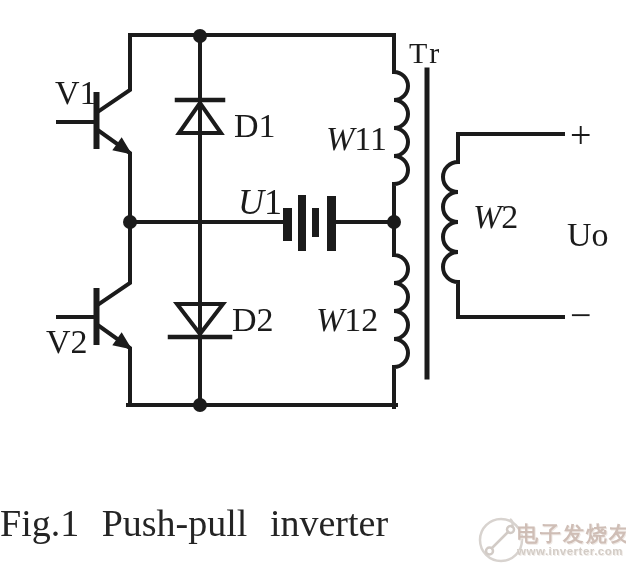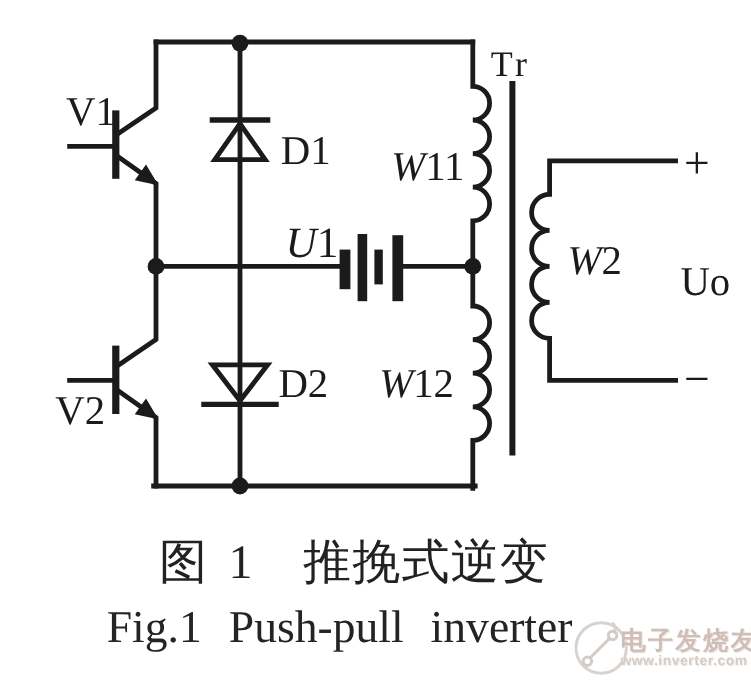--- a/index.html
+++ b/index.html
@@ -8,21 +8,21 @@
     font-family:"Liberation Serif","DejaVu Serif",serif;
   }
   .circuit-svg{position:absolute;left:0;top:0;}
   .lbl{fill:#1b1b1b;font-family:"Liberation Serif","DejaVu Serif",serif;}
   .it{font-style:italic;}
   .caption-zh{
     position:absolute;left:0;top:441px;width:590px;text-align:center;
     font-size:40px;color:#222;letter-spacing:1px;word-spacing:6px;white-space:pre;
   }
   .caption-en{
-    position:absolute;left:0;top:501px;width:566px;text-align:center;
+    position:absolute;left:0;top:501px;width:566px;text-align:left;
     font-size:38px;color:#242424;word-spacing:13px;white-space:pre;
   }
   .watermark{position:absolute;left:477px;top:512px;width:149px;height:54px;text-decoration:underline;}
   .wm-logo{position:absolute;left:0;top:2px;}
   .wm-brand{
     position:absolute;left:40px;top:8px;font-size:21px;font-weight:bold;
     color:#cfbeb6;letter-spacing:2px;white-space:nowrap;
     text-shadow:1px 1px 0 #efe9e5;
     font-family:"Liberation Sans","DejaVu Sans",sans-serif;
   }
@@ -110,21 +110,20 @@
     <text class="lbl" x="238" y="214" font-size="36"><tspan class="it">U</tspan><tspan>1</tspan></text>
     <text class="lbl" x="409" y="63" font-size="30" letter-spacing="3">Tr</text>
     <text class="lbl" x="326" y="150" font-size="34"><tspan class="it">W</tspan><tspan>11</tspan></text>
     <text class="lbl" x="316" y="331" font-size="34"><tspan class="it">W</tspan><tspan>12</tspan></text>
     <text class="lbl" x="473" y="228" font-size="34"><tspan class="it">W</tspan><tspan>2</tspan></text>
     <text class="lbl" x="567" y="246" font-size="34">Uo</text>
     <text class="lbl" x="570" y="148" font-size="38">+</text>
     <text class="lbl" x="570" y="328" font-size="38">−</text>
   </svg>
 
-  <div class="caption-zh">图 1　推挽式逆变</div>
   <div class="caption-en">Fig.1 Push-pull inverter</div>
 
   <div class="watermark">
     <svg class="wm-logo" width="48" height="50" viewBox="0 0 48 50">
       <circle cx="24" cy="26" r="21" fill="#ffffff" fill-opacity="0.75" stroke="#d8d3cf" stroke-width="2.5"></circle>
       <path d="M33 5 q4 3 2 9" fill="none" stroke="#d8d3cf" stroke-width="2.5"></path>
       <path d="M14 35 L24 25 L32 17" fill="none" stroke="#d2cbc6" stroke-width="2.5"></path>
       <circle cx="12.5" cy="37" r="3.5" fill="none" stroke="#d2cbc6" stroke-width="2.5"></circle>
       <circle cx="33.5" cy="15.5" r="3.5" fill="none" stroke="#d2cbc6" stroke-width="2.5"></circle>
     </svg>

